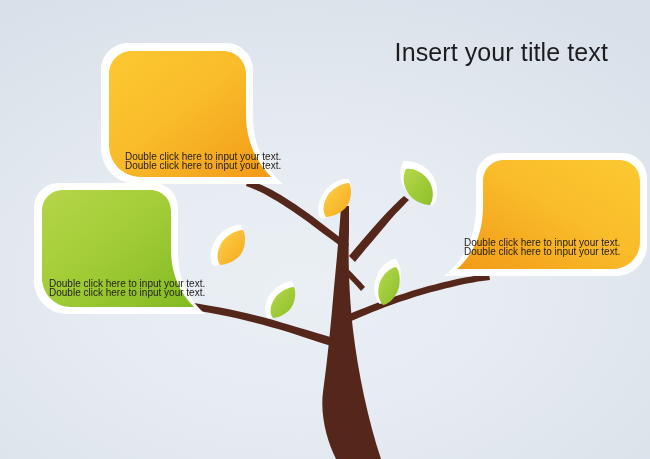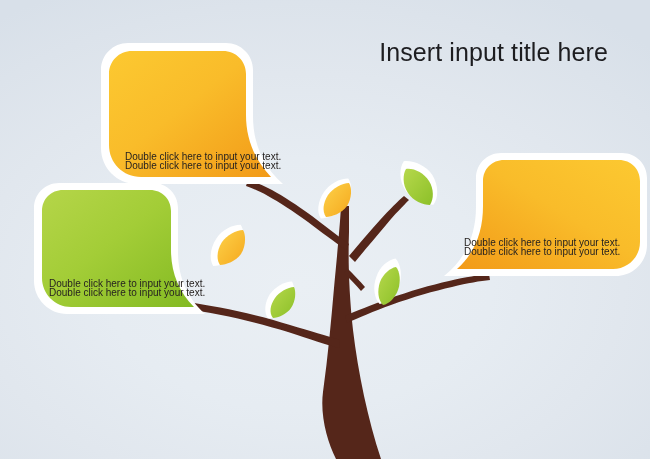--- a/index.html
+++ b/index.html
@@ -250,21 +250,21 @@
                C 631 160 640 169 640 181
                L 640 242
                C 640 257 628 269 613 269
                L 457 269
                C 476 252 483 230 483 206
                L 483 181
                C 483 169 492 160 504 160 Z"></path>
     </g>
   </svg>
 
-  <div class="slide-title">Insert input title here</div>
+  <div class="slide-title">Insert your title text</div>
 
   <div class="leaf-text" id="leaf-text-top-left">
     <span>Double click here to input your text.</span>
     <span>Double click here to input your text.</span>
   </div>
 
   <div class="leaf-text" id="leaf-text-mid-left">
     <span>Double click here to input your text.</span>
     <span>Double click here to input your text.</span>
   </div>

